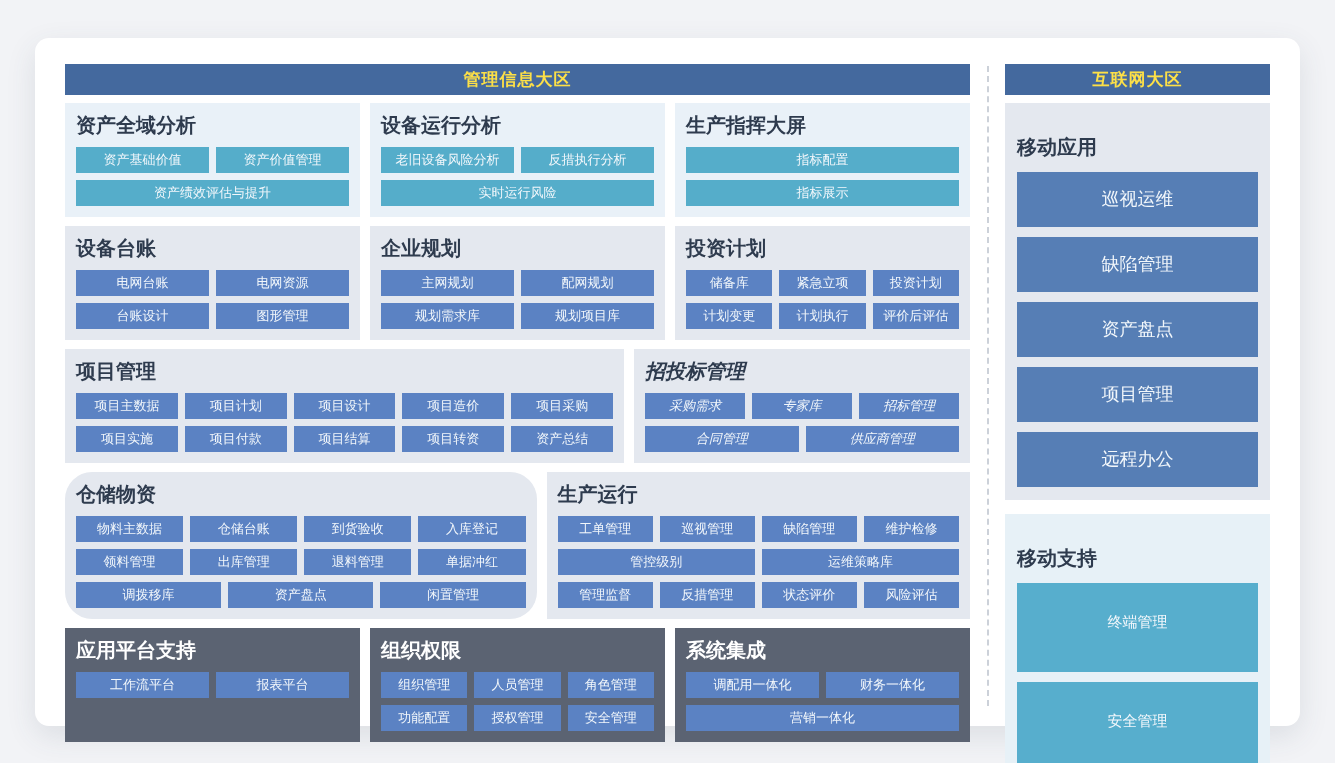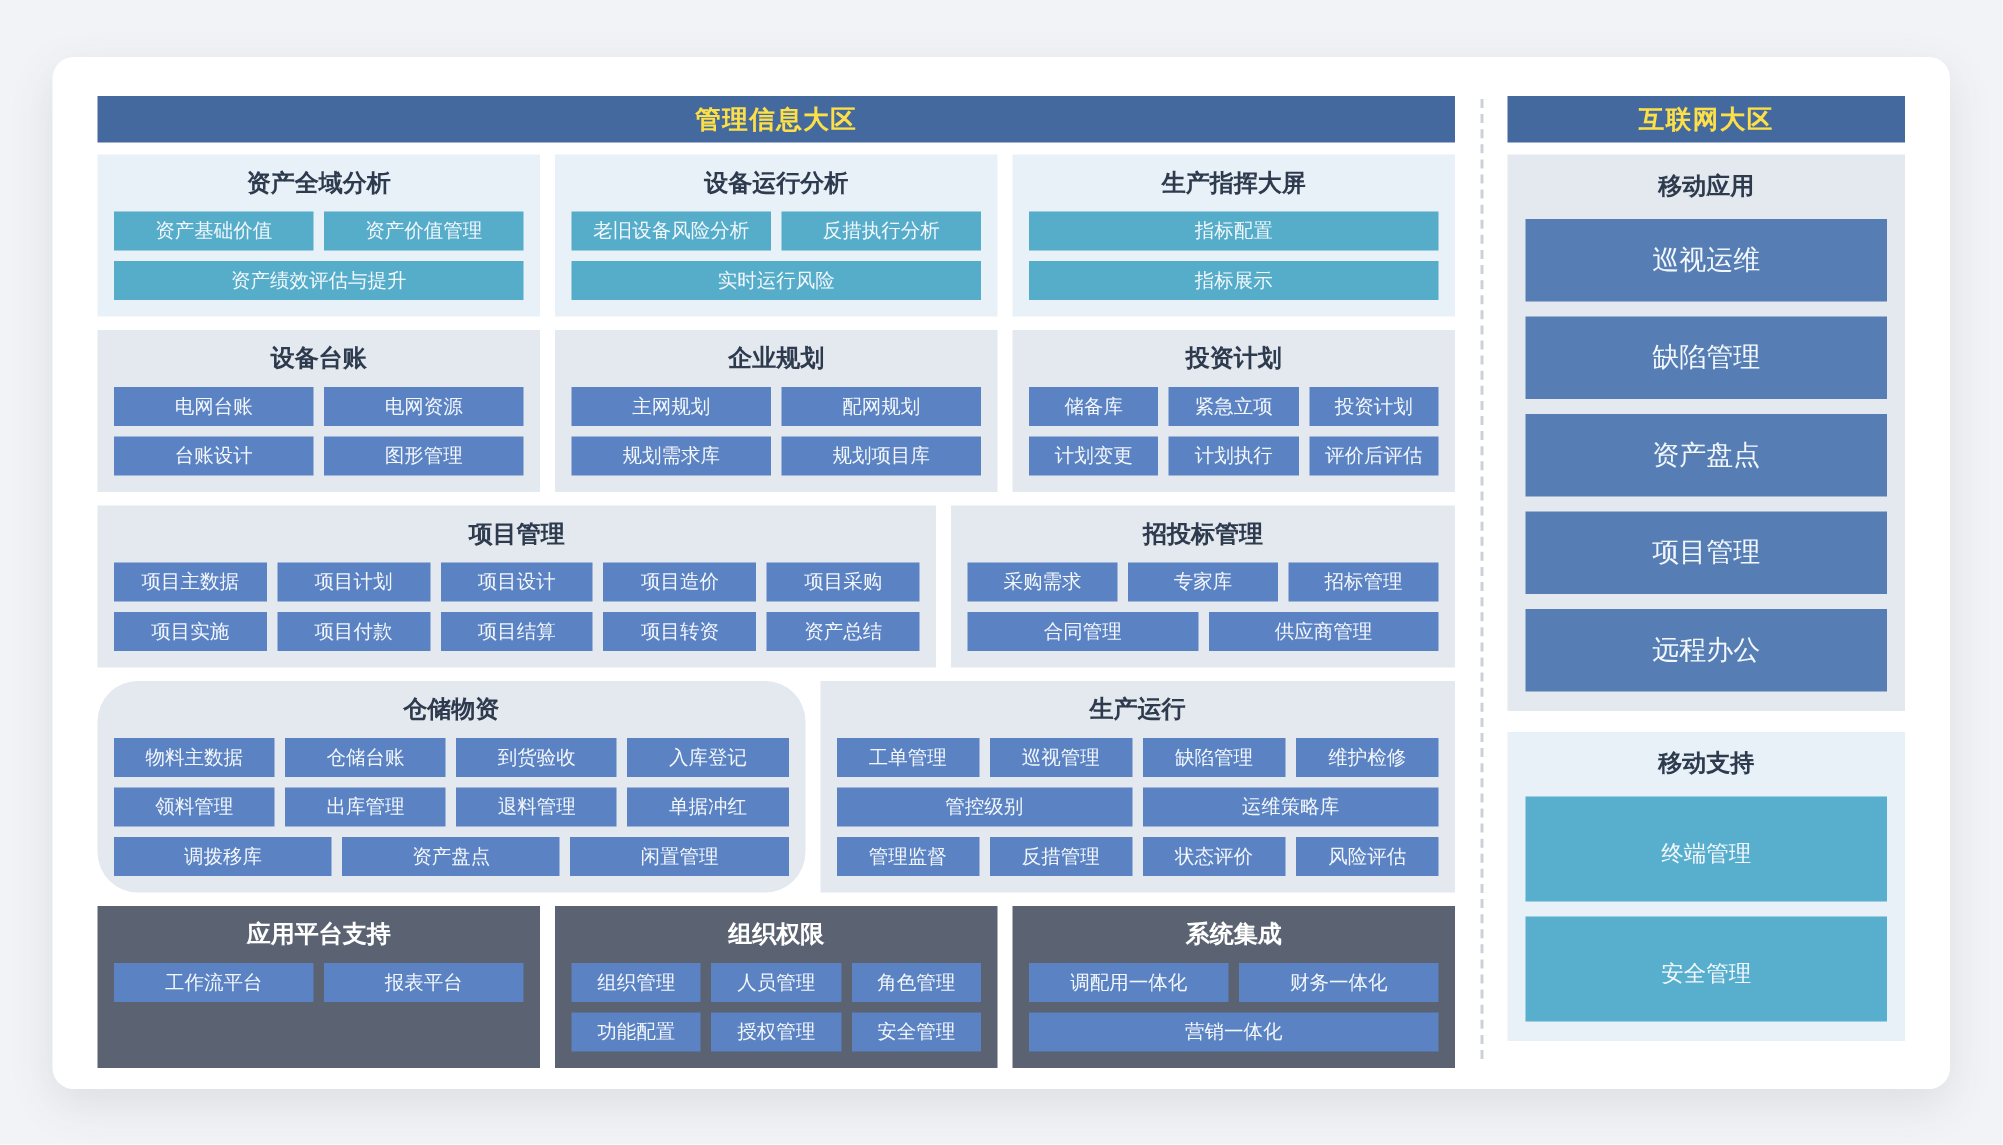--- a/index.html
+++ b/index.html
@@ -33,53 +33,53 @@
     margin:2px 16px 6px 17px;
   }
   .rows { display:flex; flex-direction:column; gap:9px; flex:1; }
   .panel-row { display:flex; gap:10px; }
   .panel-row .panel { flex:1; }
   .panel {
     padding:7px 11px 11px 11px;
     display:flex; flex-direction:column; gap:7px;
   }
   .panel-title {
-    font-size:16px; font-weight:bold;
+    font-size:20px; font-weight:bold;
     color:var(--title-color,#2e3b4e);
-    text-align:center; padding:2px 0 1px 0;
+    padding:2px 0 1px 0;
   }
   .btn-row { display:flex; gap:7px; }
   .btn {
     flex:1; height:26px; line-height:26px;
     text-align:center; font-size:13px;
     color:var(--btn-text,rgba(255,255,255,0.93));
     white-space:nowrap; overflow:hidden;
     cursor:default;
   }
   
   .theme-light-blue  { background:var(--panel-light-blue,#e9f1f8); }
   .theme-light-gray  { background:var(--panel-light-gray,#e4e8ef); }
   .theme-light-blue2 { background:var(--panel-light-blue2,#e7f1f7); }
   .theme-dark        { background:var(--dark-panel,#5b6372); }
   .theme-dark .panel-title { color:#ffffff; }
   
   .accent-teal .btn      { background:var(--teal-button,#55adca); }
   .accent-blue .btn      { background:var(--blue-button,#5b82c3); }
   .accent-blue-tall .btn { background:var(--tall-blue-button,#567eb5); height:55px; line-height:55px; font-size:18px; }
-  .accent-teal-tall .btn { background:var(--tall-teal-button,#57aecd); height:70px; line-height:78px; font-size:15px; }
+  .accent-teal-tall .btn { background:var(--tall-teal-button,#57aecd); height:89px; line-height:78px; font-size:15px; }
   
   .row-3 .panel:nth-child(1) { flex:1.95; }
-  .row-3 .panel:nth-child(2) { flex:1.14; }
+  .row-3 .panel:nth-child(2) { flex:1.14;font-style:italic; }
   .row-3 .panel:nth-child(3) { flex:1; }
   .row-4 .panel:nth-child(1) { flex:1.12;border-radius:27px; }
   .row-4 .panel:nth-child(2) { flex:1; }
   
   .right-zone .rows { gap:14px; }
   .right-zone .panel { padding:8px 12px 13px 12px; gap:10px; }
-  .right-zone .panel-title { padding:3px 0 1px 0; }
+  .right-zone .panel-title { padding:3px 0 1px 0;margin-top:20px; }
 </style>
 </head>
 <body>
 
 <div class="card">
   <div class="zone left-zone">
     <div class="zone-header">管理信息大区</div>
     <div class="rows" id="left-rows">
         <div class="panel-row row-1">
           <section class="panel theme-light-blue accent-teal">

